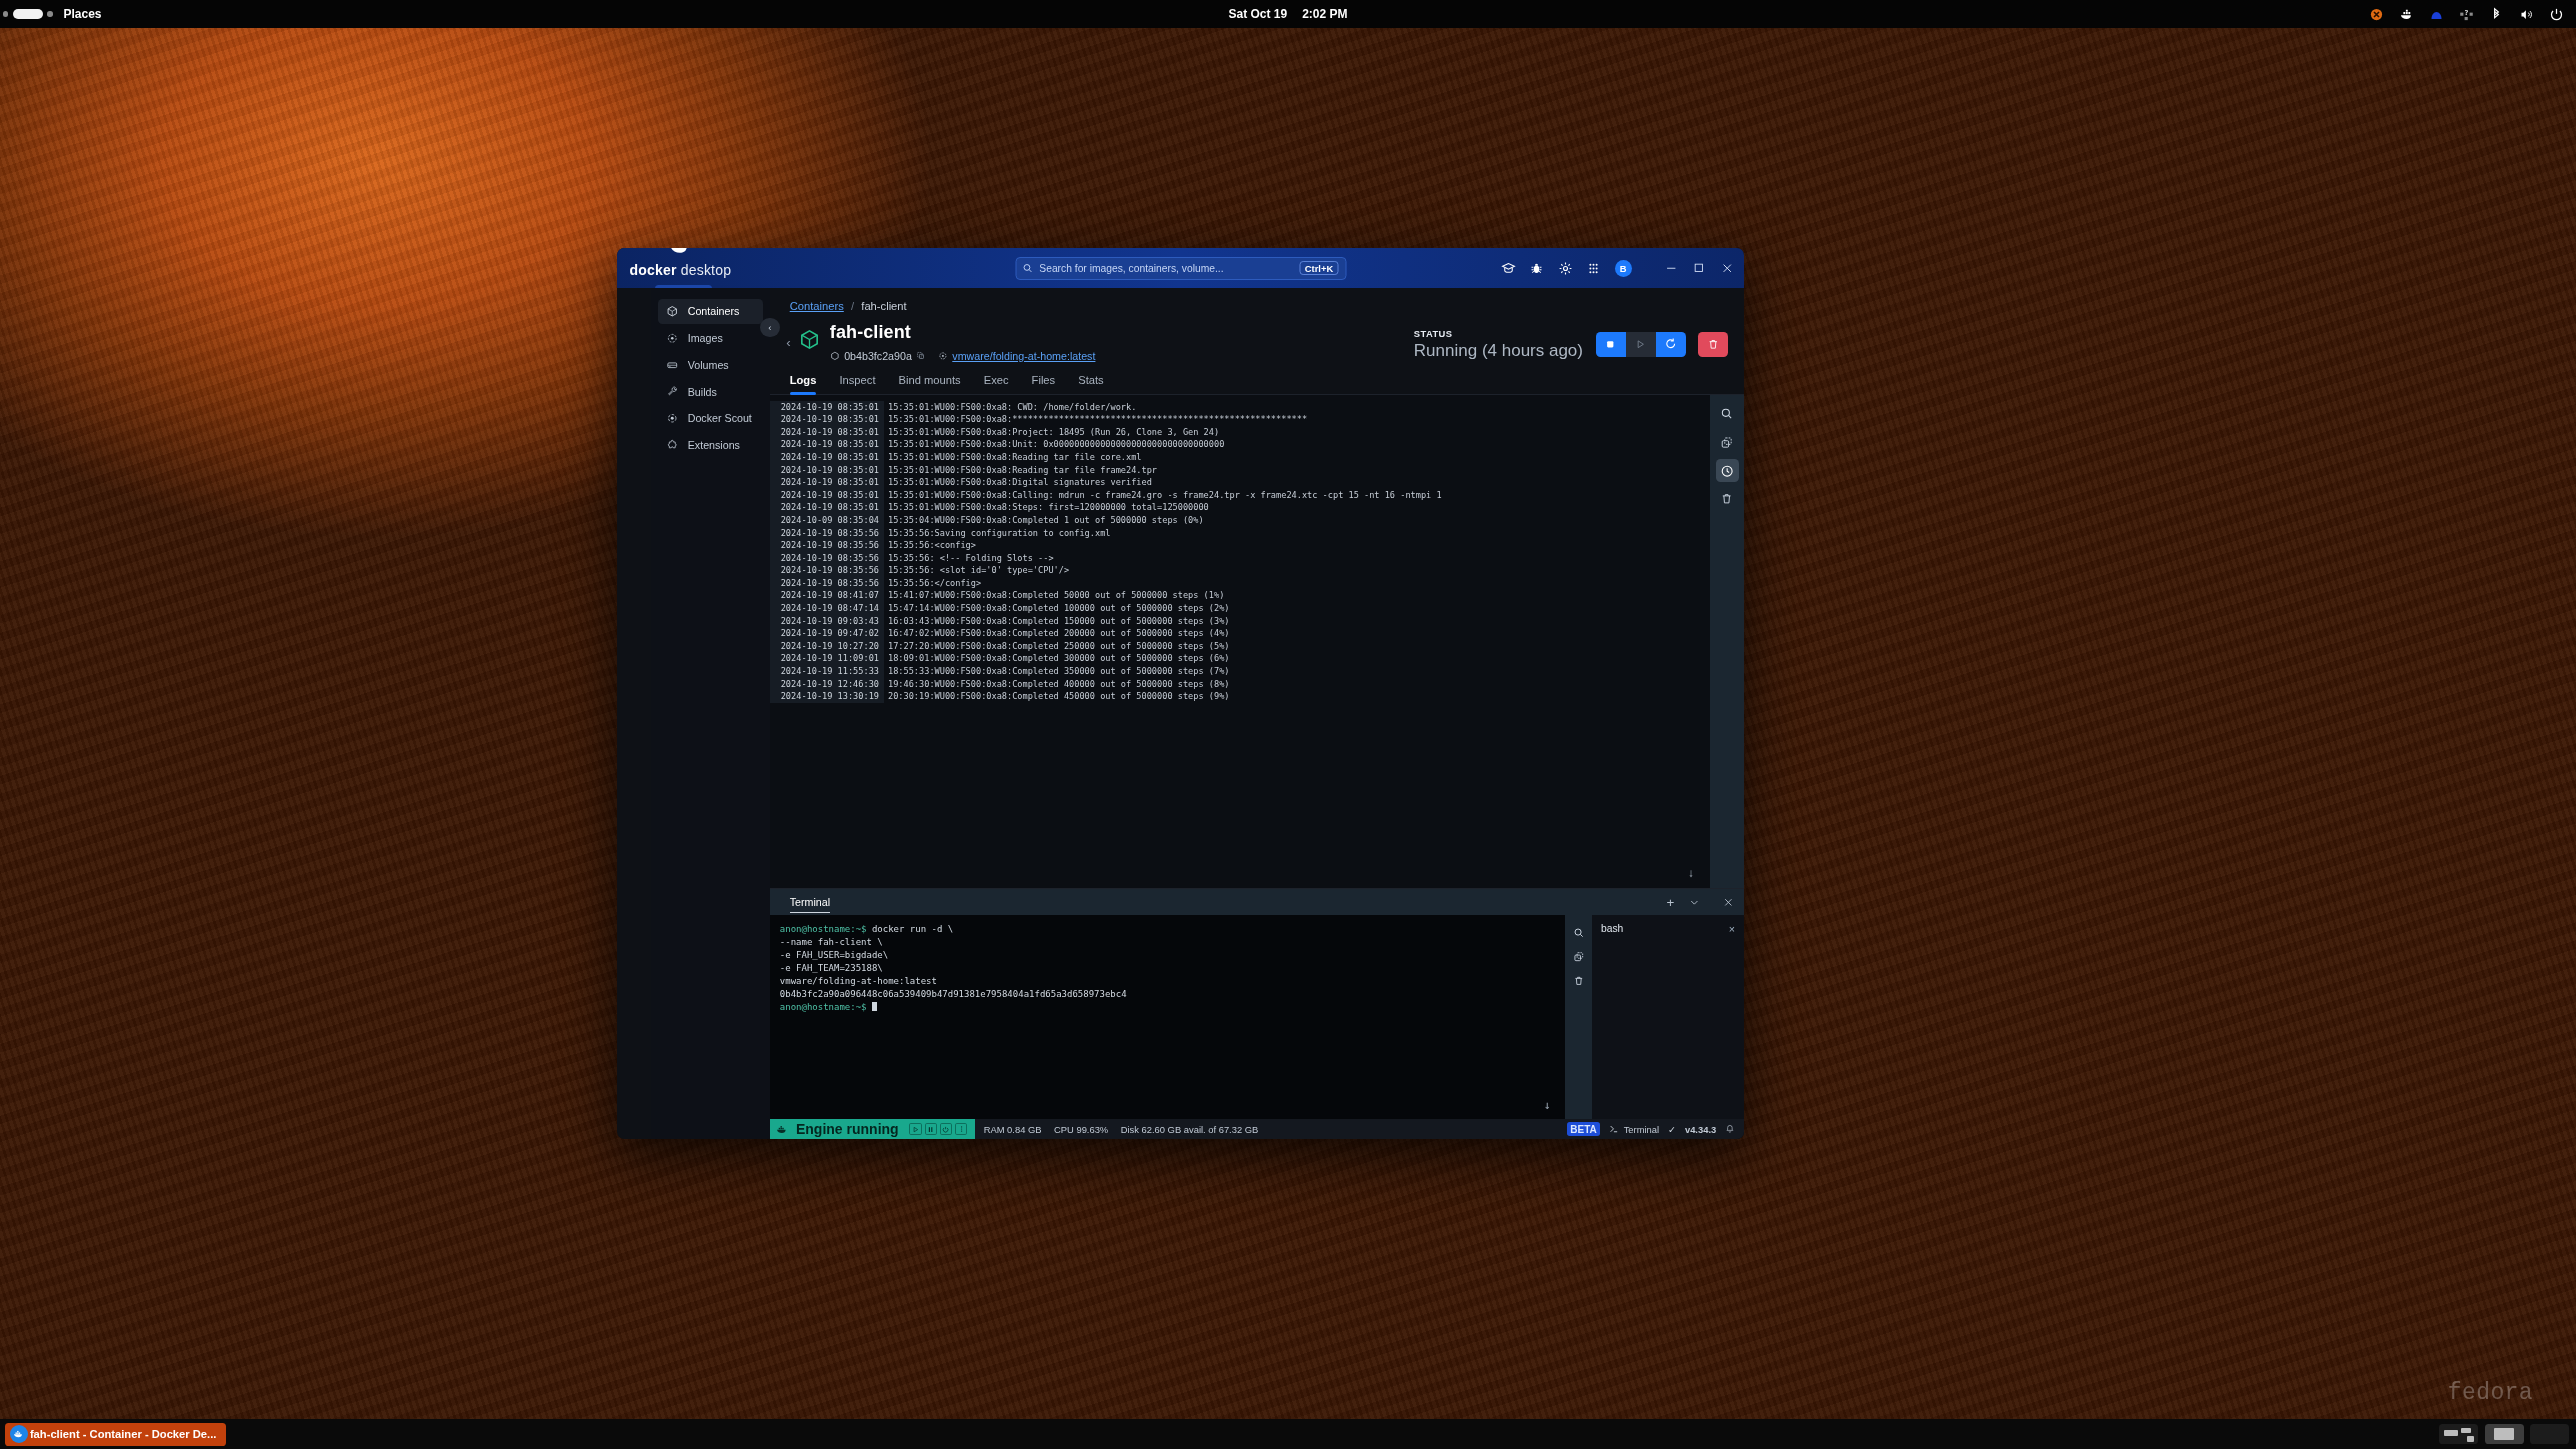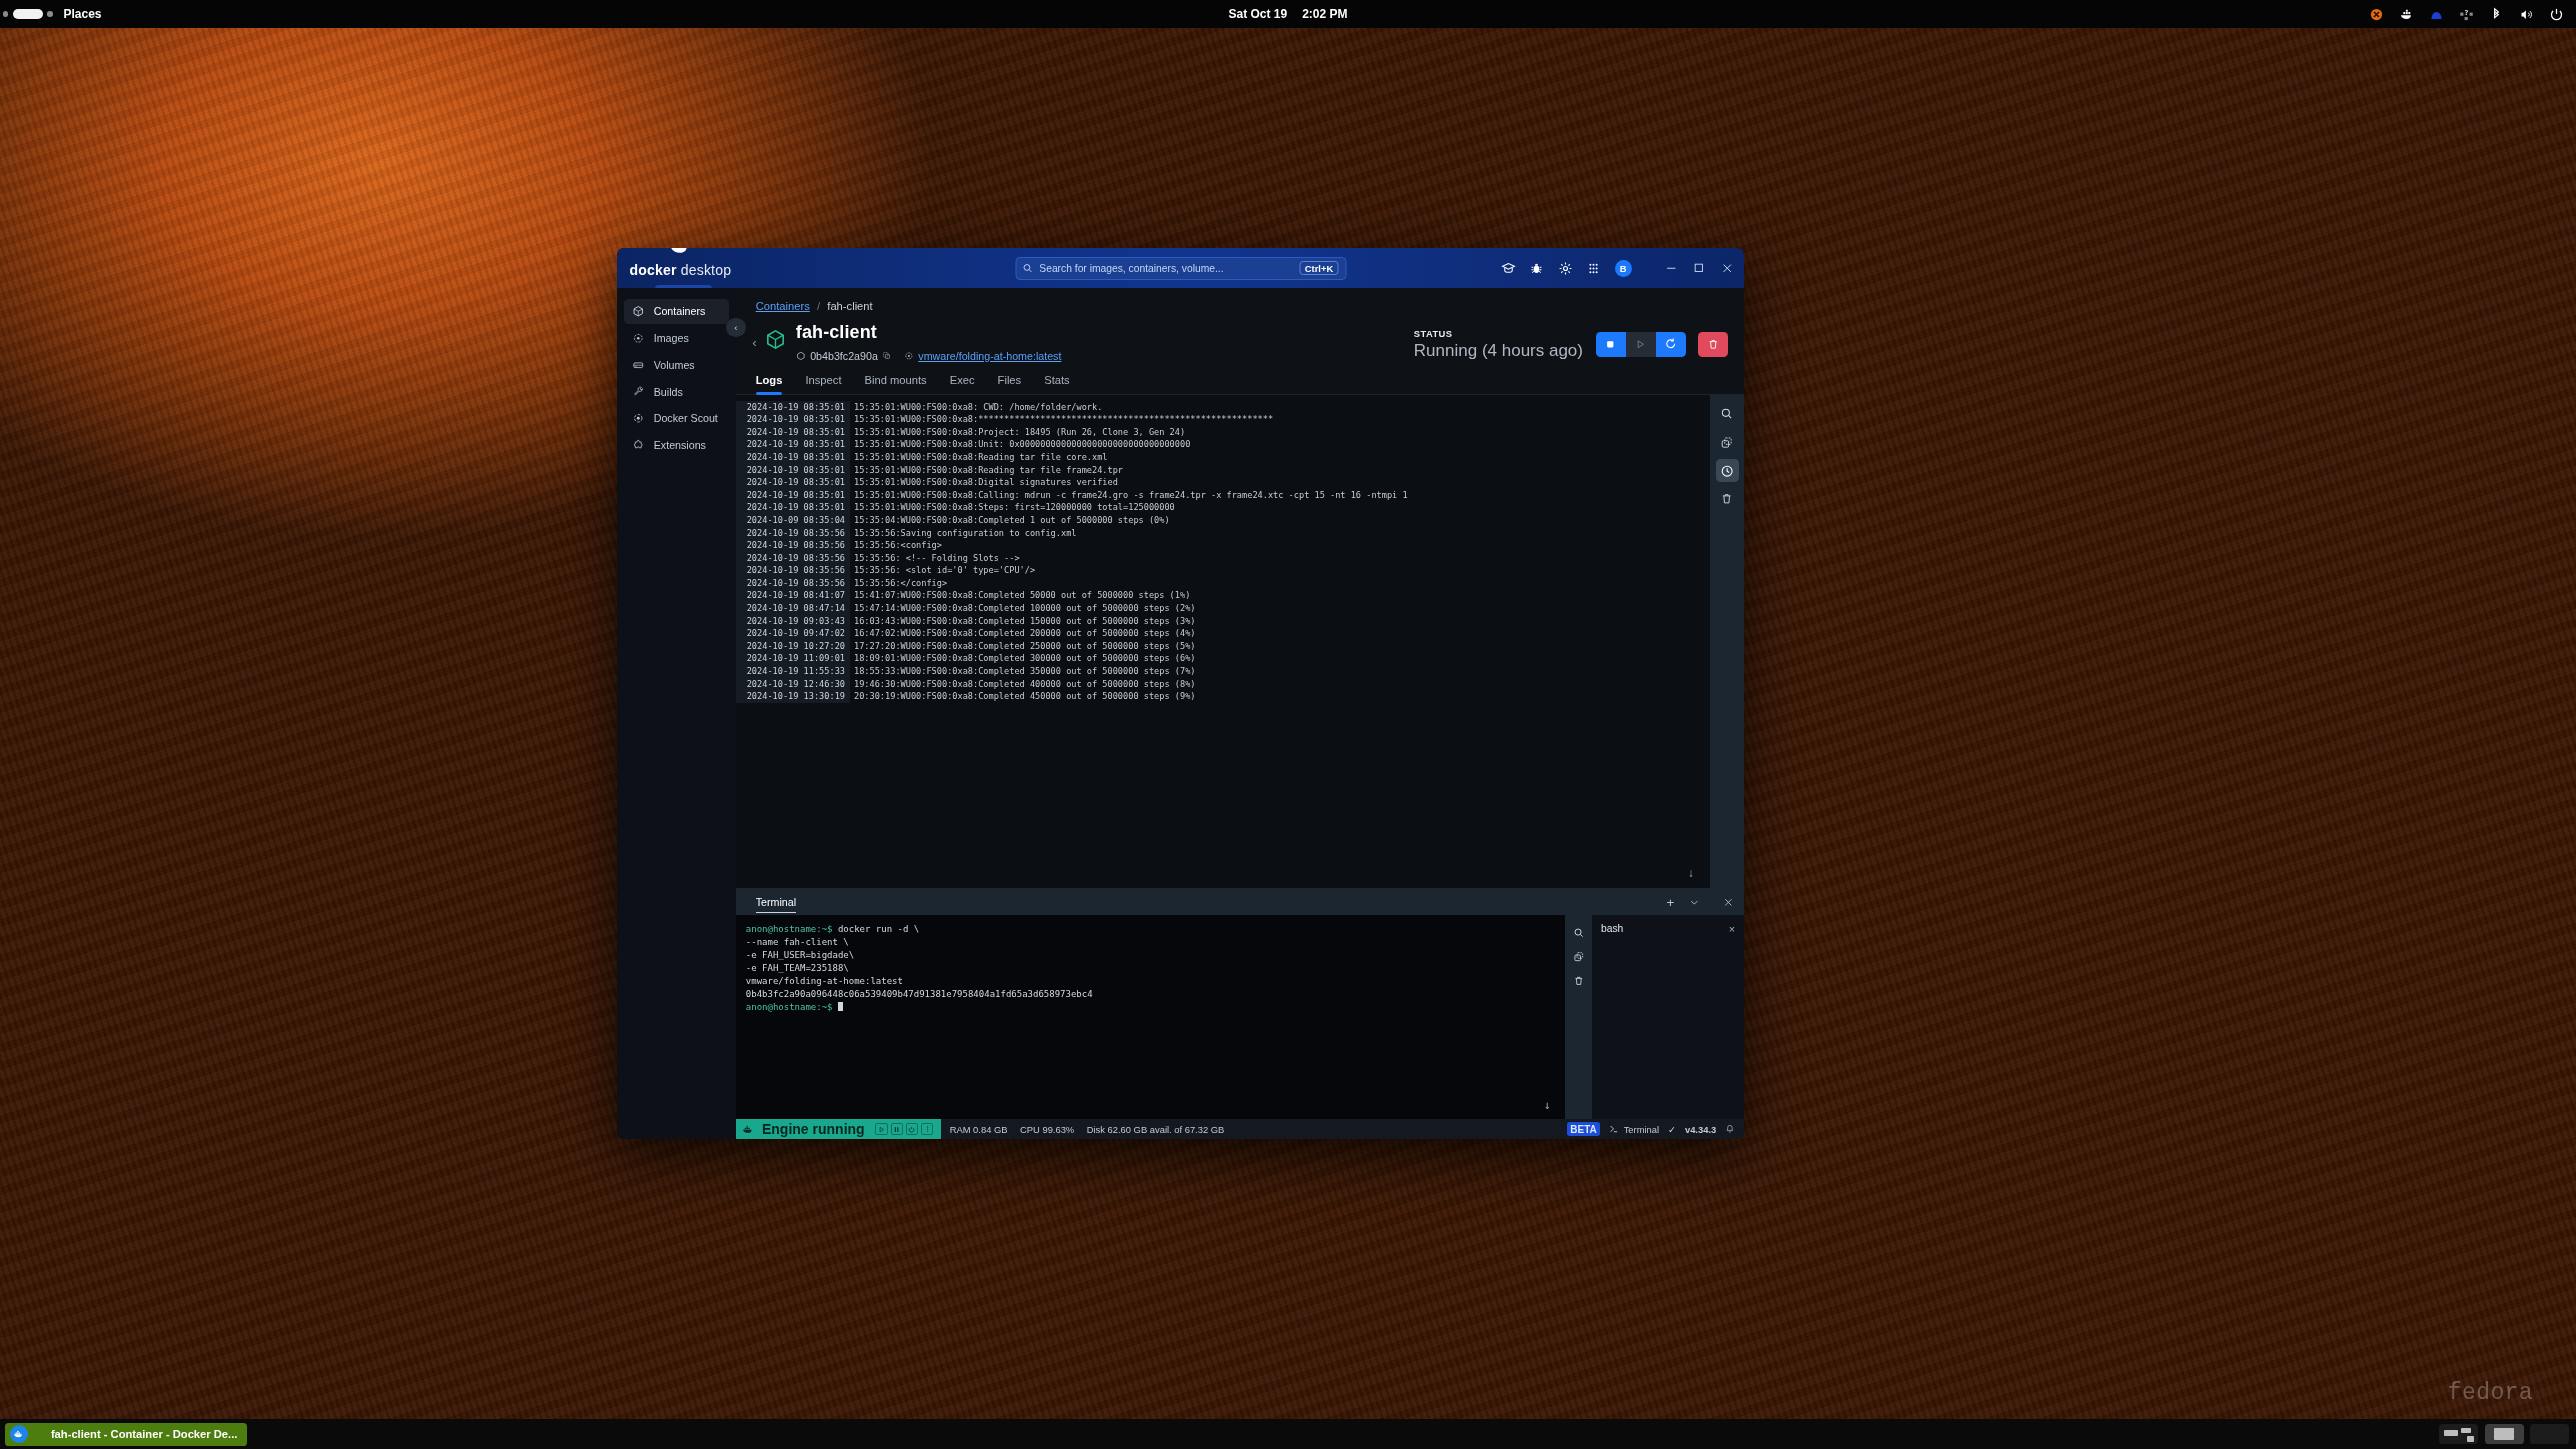--- a/index.html
+++ b/index.html
@@ -55,22 +55,22 @@
     gap: 15px; padding-right: 12.5px;
   }
   .tb-ico { width: 15px; height: 15px; display: block; }
 
   
   #taskbar {
     position: absolute; left: 0; right: 0; bottom: 0; height: 30px;
     background: #0a0a0a; display: flex; align-items: center; z-index: 50;
   }
   .task-btn {
-    display: flex; align-items: center; gap: 23px;
-    background: #4d7c0f; border-radius: 3.6px;
+    display: flex; align-items: center; gap: 2px;
+    background: #c2410c; border-radius: 3.6px;
     height: 23px; margin-left: 4.5px; padding: 0 9.8px 0 5.4px;
     color: #fff; font-size: 11.2px; font-weight: bold;
     max-width: 242px; white-space: nowrap; overflow: hidden;
   }
   .task-whale {
     width: 18px; height: 18px; border-radius: 50%;
     background: #1d85e8; flex: 0 0 auto;
     display: flex; align-items: center; justify-content: center;
   }
   .workspaces { margin-left: auto; display: flex; gap: 6.3px; padding-right: 7.2px; }
@@ -118,21 +118,21 @@
   .tb-icons { margin-left: auto; display: flex; align-items: center; gap: 13.4px; }
   .tb-icons svg { display: block; }
   .avatar-b {
     width: 17px; height: 17px; border-radius: 50%; background: #1d7afc;
     color: #fff; font-size: 9.4px; font-weight: bold;
     display: flex; align-items: center; justify-content: center;
   }
   .win-ctrls { display: flex; align-items: center; gap: 16px; margin-left: 19.7px; margin-right: 3.6px; }
 
   
-  #dd-body { flex: 1; display: flex; min-height: 0; }
+  #dd-body { flex: 1; display: flex; min-height: 0; padding-left: 34px; }
 
   
   #dd-sidebar {
     width: 119px; background: #0d1017; padding-top: 10.7px; flex: 0 0 auto;
     position: relative;
   }
   .side-item {
     display: flex; align-items: center; gap: 9px;
     height: 25px; margin: 0 7.2px 1.8px 7.2px; padding-left: 8px;
     border-radius: 4.5px; color: #c2cbd6; font-size: 10.7px;

